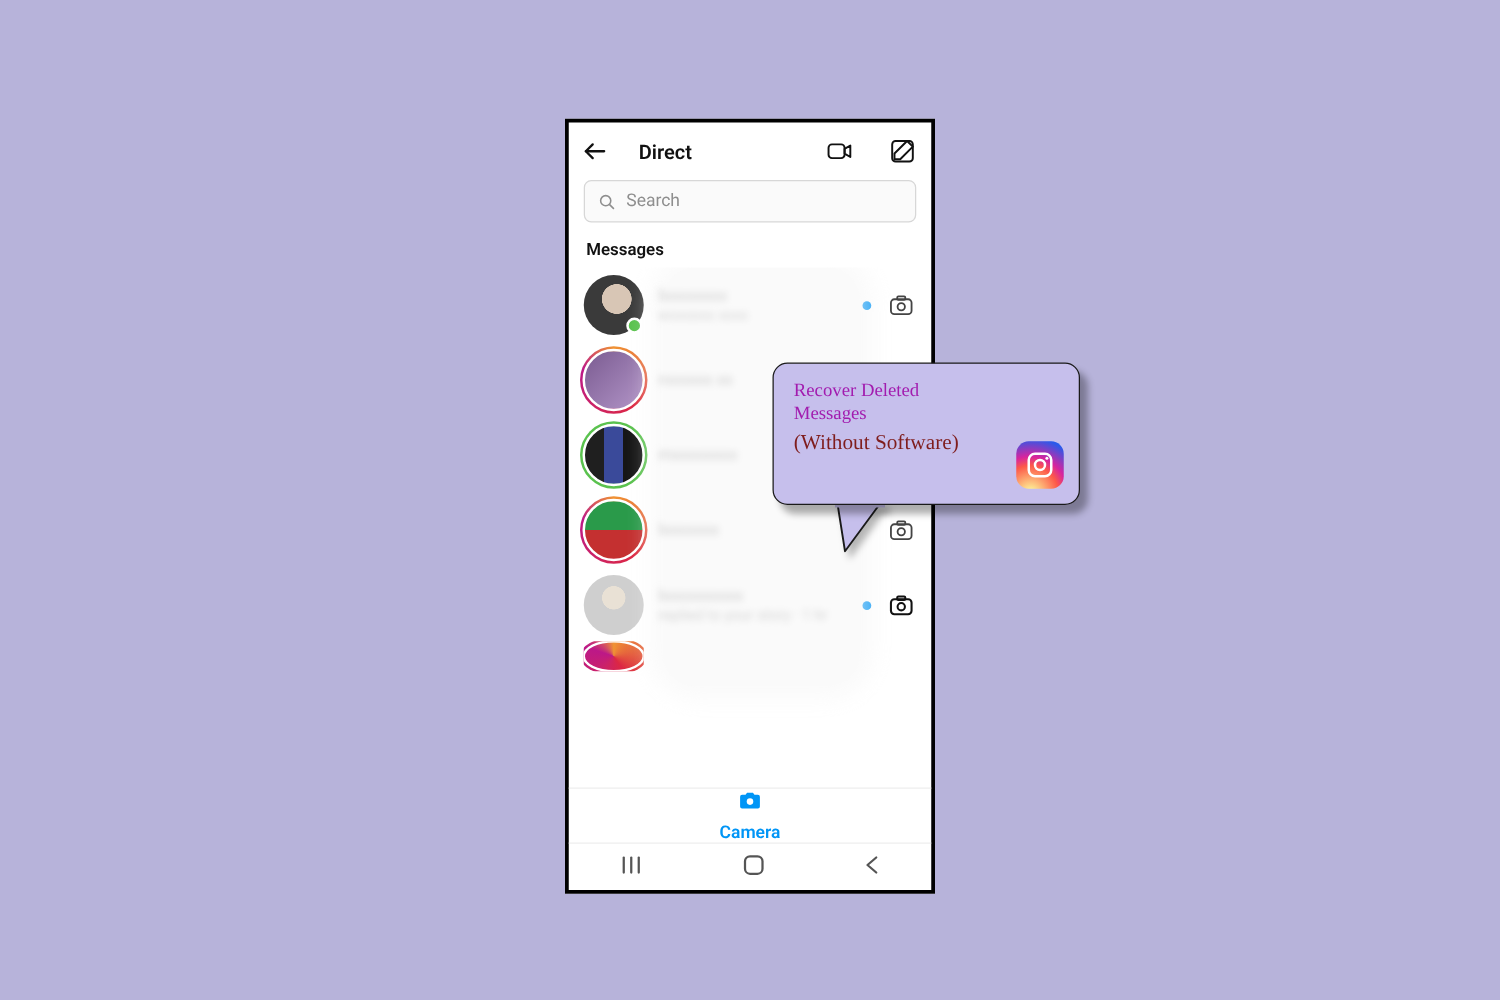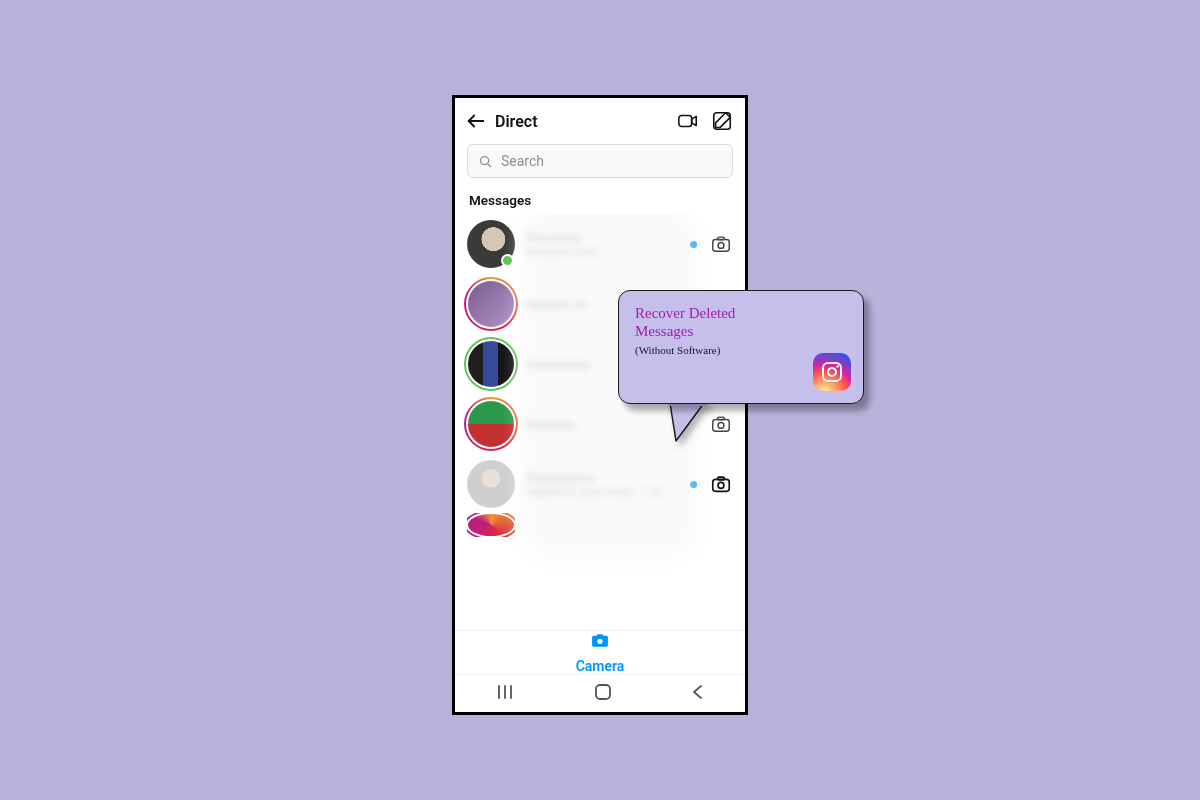--- a/index.html
+++ b/index.html
@@ -20,21 +20,21 @@
     background: #fff;
     border: 3px solid #000;
     display: flex;
     flex-direction: column;
   }
   .hdr {
     height: 46px;
     display: flex;
     align-items: center;
     padding: 0 10px;
-    gap: 8px;
+    gap: 24px;
   }
   .hdr .back { width: 22px; height: 22px; display:flex; align-items:center; justify-content:center; }
   .hdr .title { font-weight: 600; font-size: 16px; color:#111; }
   .hdr .spacer { flex: 1; }
   .hdr .iconbtn { width: 26px; height: 26px; display:flex; align-items:center; justify-content:center; }
   .searchwrap { padding: 0 12px 8px 12px; }
   .search {
     height: 34px;
     border: 1px solid #d7d7d7;
     border-radius: 6px;
@@ -143,21 +143,21 @@
     width: 246px;
     height: 114px;
     background: #c6bfec;
     border: 1.5px solid #1a1a1a;
     border-radius: 12px;
     box-shadow: 6px 7px 6px rgba(0,0,0,0.32);
     padding: 14px 16px 10px 16px;
     font-family: Georgia, "Times New Roman", serif;
   }
   .callout .t1 { font-size: 15px; line-height:1.18; color:#a21caf; }
-  .callout .t2 { font-size: 11px; color:#0f172a; margin-top:4px; }
+  .callout .t2 { font-size: 17px; color:#7f1d1d; margin-top:4px; }
   .callout .ig {
     position:absolute; right:12px; bottom:12px;
     width:38px; height:38px; border-radius:10px;
     background: radial-gradient(circle at 30% 110%, #fdf497 0%, #fdf497 5%, #fd5949 45%, #d6249f 60%, #285AEB 90%);
     display:flex; align-items:center; justify-content:center;
   }
   .tail {
     position:absolute;
     left: 668px;
     top: 401px;

